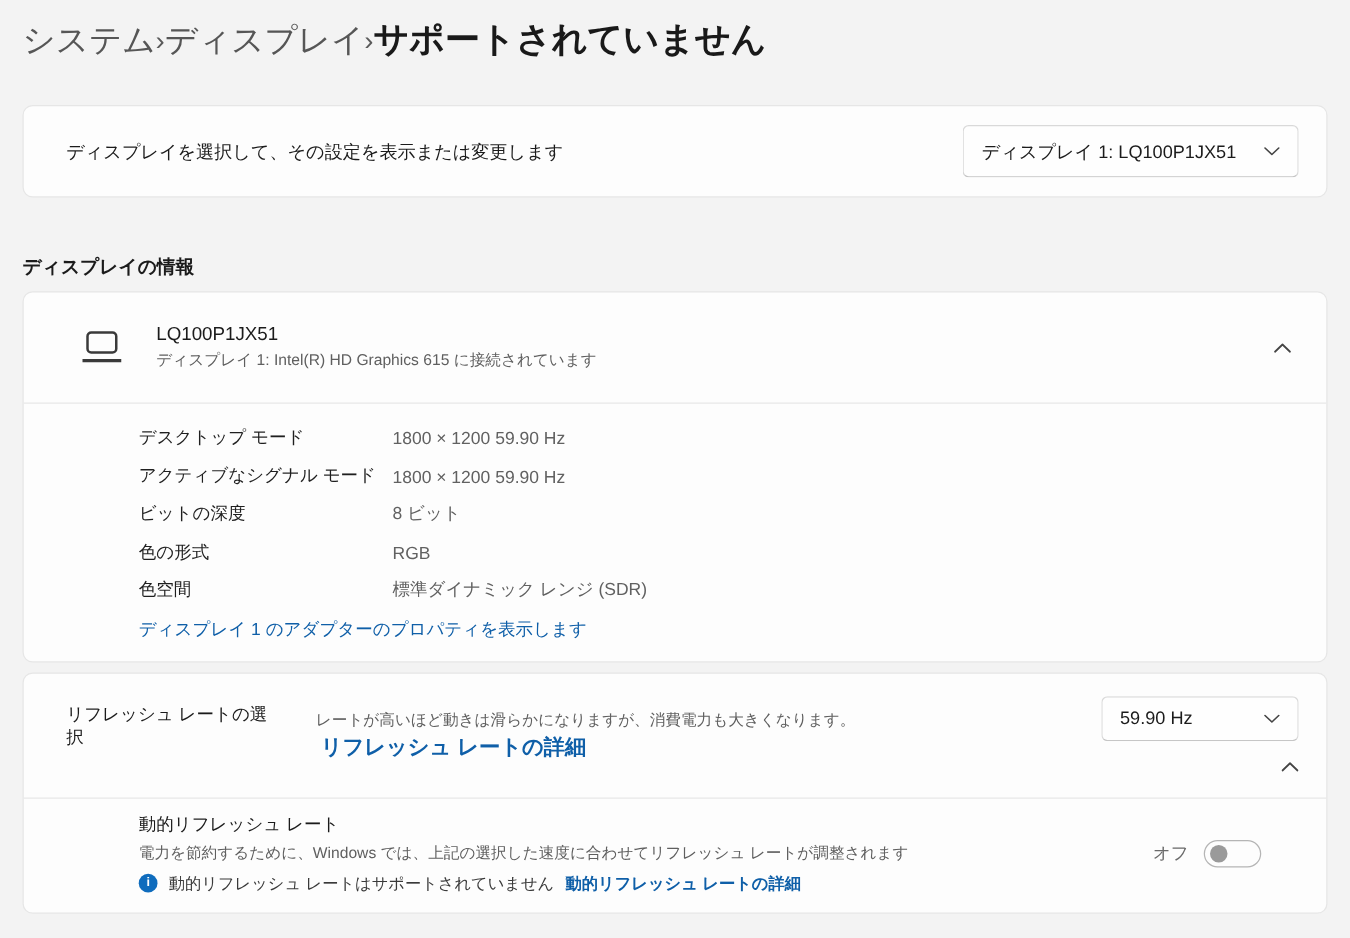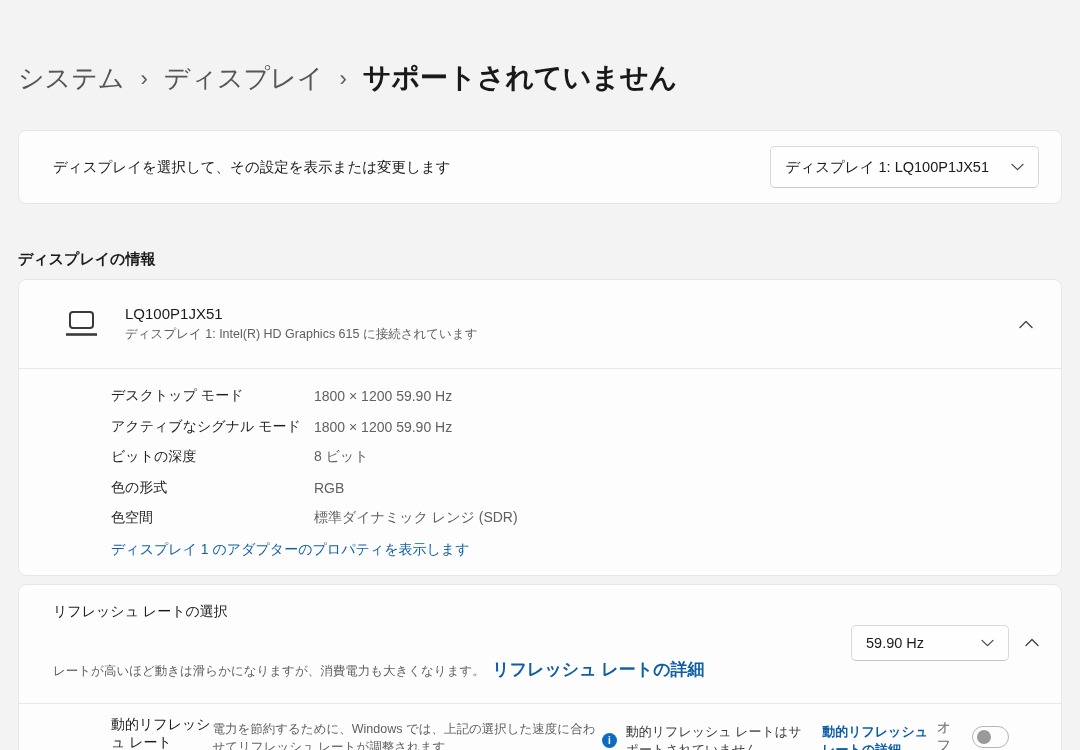--- a/index.html
+++ b/index.html
@@ -7,24 +7,23 @@
   body {
     background: #f3f3f3;
     font-family: "Liberation Sans", sans-serif;
     color: #1b1b1b;
   }
 
   
   .breadcrumb {
     display: flex;
     align-items: center;
-    gap: 16px;
+    gap: 0;
     padding: 12px 18px 0 18px;
     height: 52px;
-    margin-top: 46px;
   }
   .crumb { font-size: 26px; color: #565656; cursor: pointer; }
   .crumb-sep { font-size: 22px; color: #5a5a5a; padding-top: 2px; }
   .crumb-current { font-size: 28px; font-weight: 700; color: #191919; }
 
   
   .card {
     background: #fdfdfd;
     border: 1px solid #e6e6e6;
     border-radius: 8px;
@@ -100,33 +99,33 @@
   }
   a.link-bold { font-weight: 700; }
 
   
   .refresh-card { margin-top: 8px; }
   .refresh-header {
     display: flex;
     align-items: center;
     padding: 18px 22px 20px 34px;
   }
-  .refresh-titles { display: flex; flex-direction: column; gap: 32px; }
+  .refresh-titles { display: flex; flex-direction: row; gap: 32px; }
   .refresh-title { font-size: 14px; color: #1b1b1b; }
   .desc { font-size: 12.5px; color: #5f5f5f; margin-top: 4px; line-height: 18px; }
   .desc a { font-size: 17px; margin: 4px; }
-  .refresh-right { margin-left: auto; display: flex; align-items: center; gap: 16px; }
+  .refresh-right { margin-left: auto; display: flex; align-items: center; gap: 16px; flex-direction: column; }
 
   .dynamic-row {
     border-top: 1px solid #e8e8e8;
     display: flex;
     align-items: center;
     padding: 12px 52px 14px 92px;
   }
-  .dyn-titles { display: flex; flex-direction: row; }
+  .dyn-titles { display: flex; flex-direction: column; }
   .dyn-title { font-size: 14px; color: #1b1b1b; }
   .status-line {
     display: flex;
     align-items: center;
     gap: 9px;
     margin-top: 7px;
     font-size: 13px;
     color: #3a3a3a;
   }
   .info-icon {

